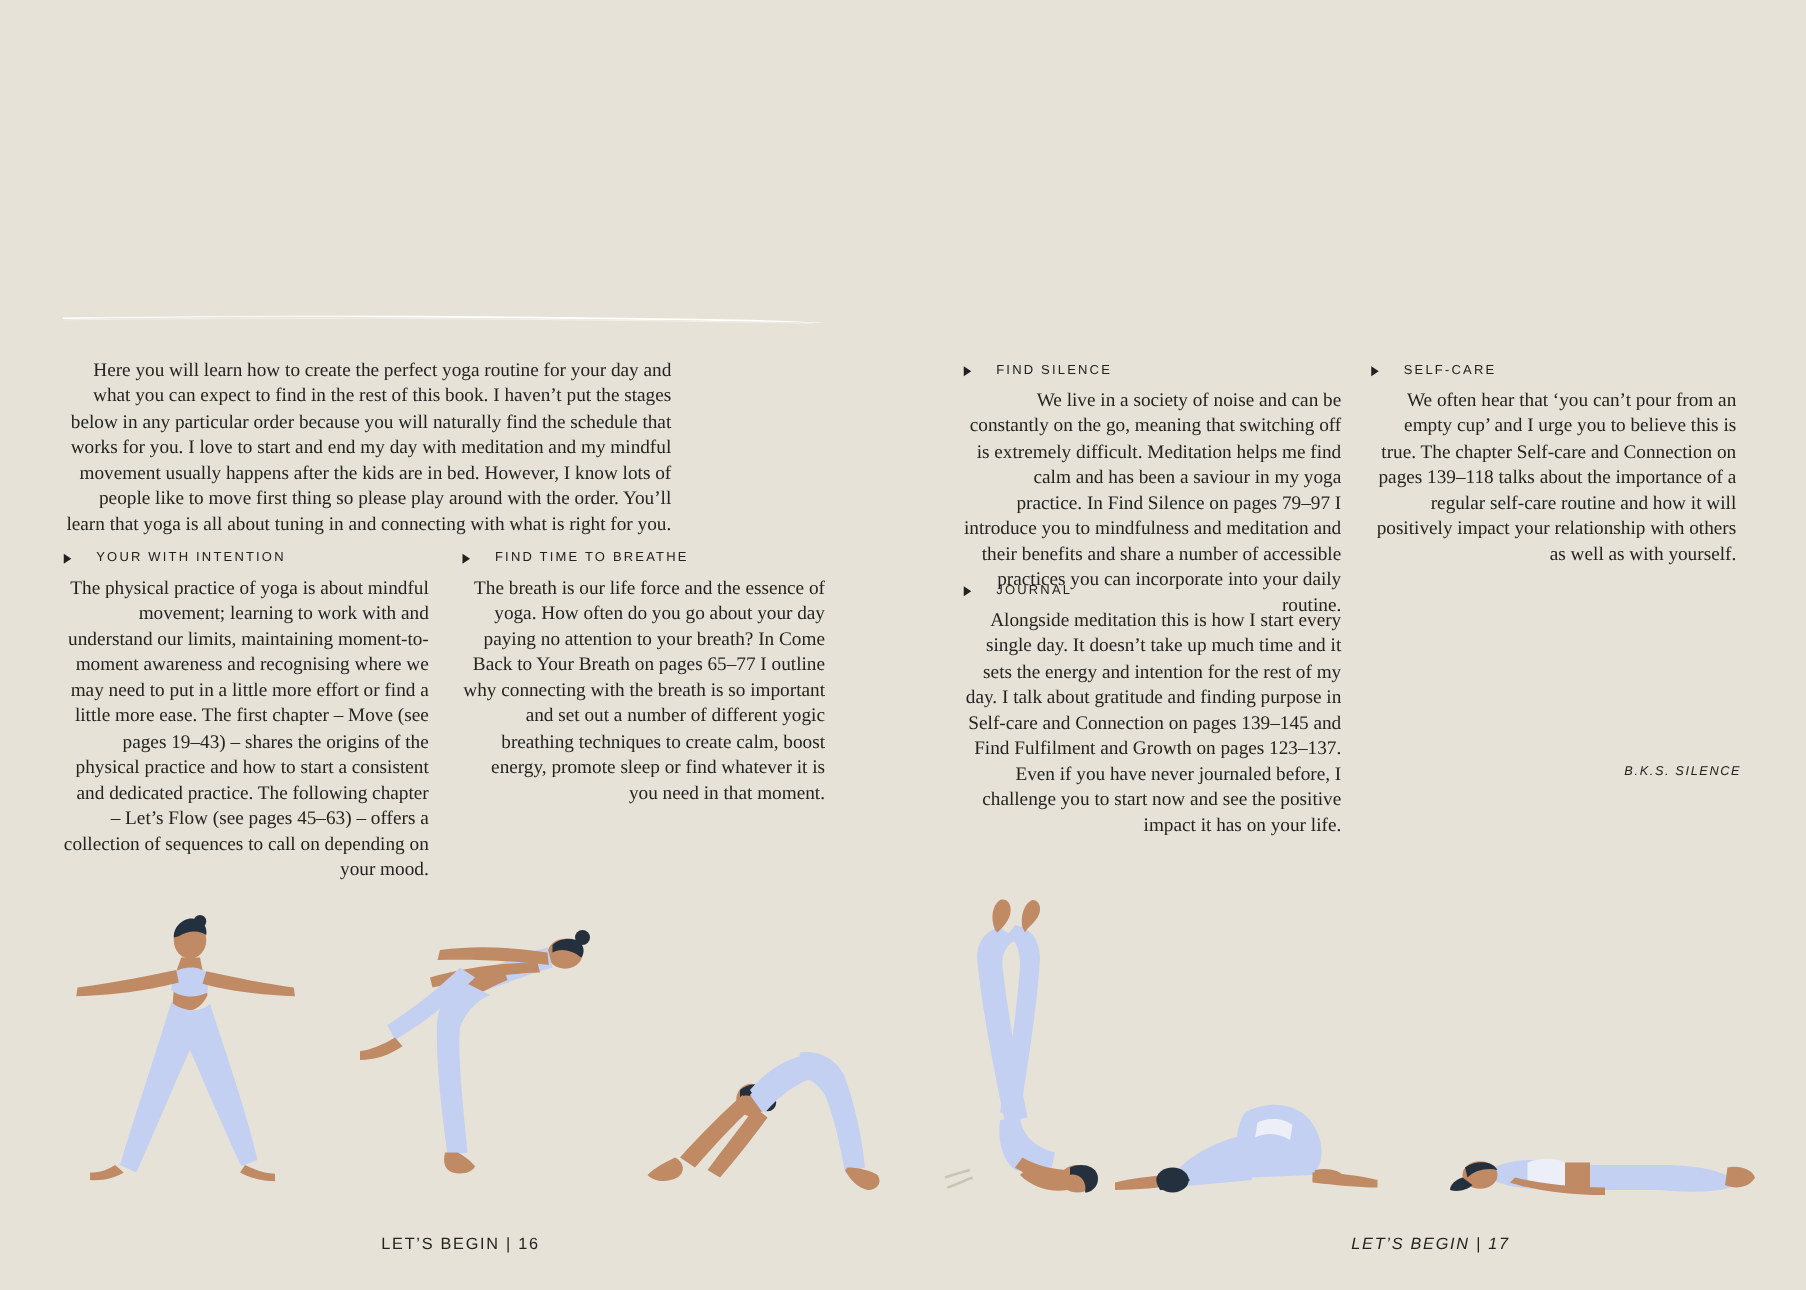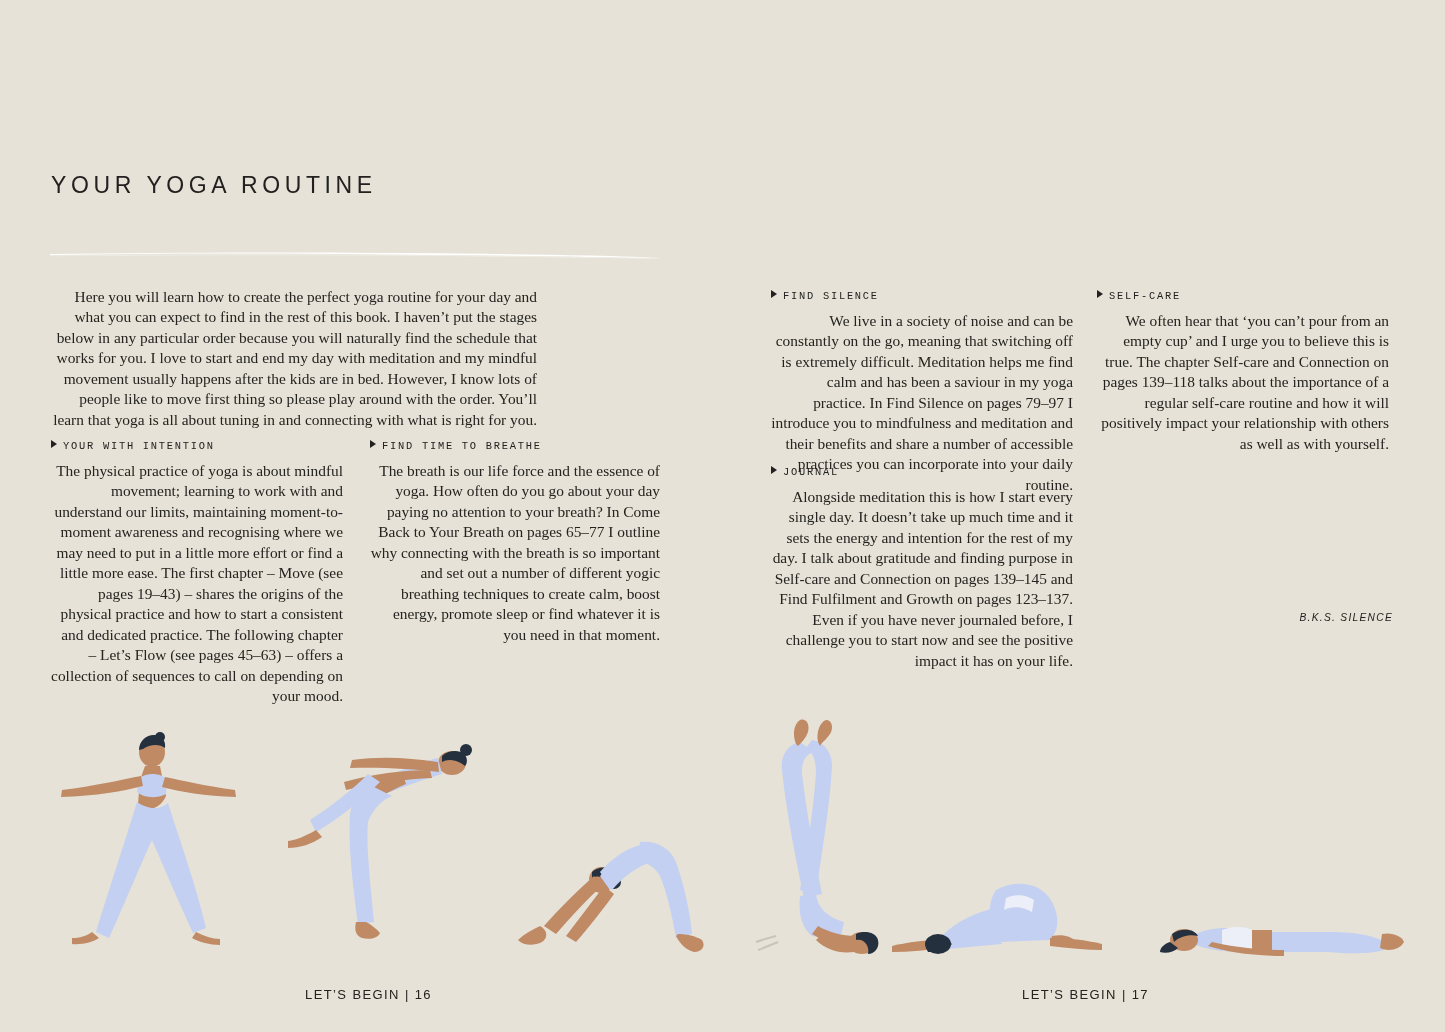--- a/index.html
+++ b/index.html
@@ -61,27 +61,28 @@
     width: 486px;
   }
 
   .c1 { left: 51px; top: 440px; width: 292px; }
   .c2 { left: 370px; top: 440px; width: 290px; }
   .c3 { left: 771px; top: 290px; width: 302px; }
   .c3b { left: 771px; top: 466px; width: 302px; }
   .c4 { left: 1097px; top: 290px; width: 292px; }
 
   .sub {
-    font-family: Liberation Mono, monospace;
+    font-family: Liberation Sans, sans-serif;
     font-size: 10.4px;
     letter-spacing: 1.75px;
     color: #22211f;
     margin-bottom: 7px;
     display: flex;
-    gap: 6px;
+    align-items: center;
+    gap: 20px;
     white-space: nowrap;
   }
   .tri {
     display: inline-block;
     width: 0;
     height: 0;
     border-left: 6px solid #22211f;
     border-top: 4px solid transparent;
     border-bottom: 4px solid transparent;
     flex: none;
@@ -118,38 +119,37 @@
   
   .footer {
     position: absolute;
     font-family: "Liberation Sans", sans-serif;
     font-size: 13px;
     letter-spacing: 1.4px;
     color: #23221f;
     white-space: nowrap;
   }
   .footer-left { left: 305px; top: 987px; }
-  .footer-right { left: 1022px; top: 987px; }
+  .footer-right { left: 1081px; top: 987px; font-style: italic; }
 
   
   .illus {
     position: absolute;
     top: 700px;
     left: 0;
     width: 1445px;
     height: 280px;
   }
   .illus svg { display: block; }
 </style>
 </head>
 <body>
 
 <div class="page">
 
-  <div class="title">YOUR YOGA ROUTINE</div>
 
   <div class="rule">
     <svg width="612" height="8" viewBox="0 0 612 8" xmlns="http://www.w3.org/2000/svg">
       <path d="M0 3.2 C 80 1.6, 170 1.1, 260 1.8 C 350 2.5, 450 3.6, 540 5.0 C 570 5.5, 595 6.0, 611 6.4 C 596 5.2, 570 4.3, 540 3.6 C 450 1.9, 350 0.9, 260 0.6 C 170 0.3, 80 1.2, 0 2.0 Z" fill="#ffffff"></path>
       <path d="M2 3.6 C 100 2.4, 220 2.0, 330 2.8 C 440 3.6, 530 5.0, 600 6.3 L 600 6.9 C 520 5.6, 430 4.3, 330 3.6 C 220 2.9, 100 3.1, 2 4.2 Z" fill="#f3f1ea" opacity="0.85"></path>
     </svg>
   </div>
 
   <div class="col intro">
     <p>Here you will learn how to create the perfect yoga routine for your day and what you can expect to find in the rest of this book. I haven’t put the stages below in any particular order because you will naturally find the schedule that works for you. I love to start and end my day with meditation and my mindful movement usually happens after the kids are in bed. However, I know lots of people like to move first thing so please play around with the order. You’ll learn that yoga is all about tuning in and connecting with what is right for you.</p>

